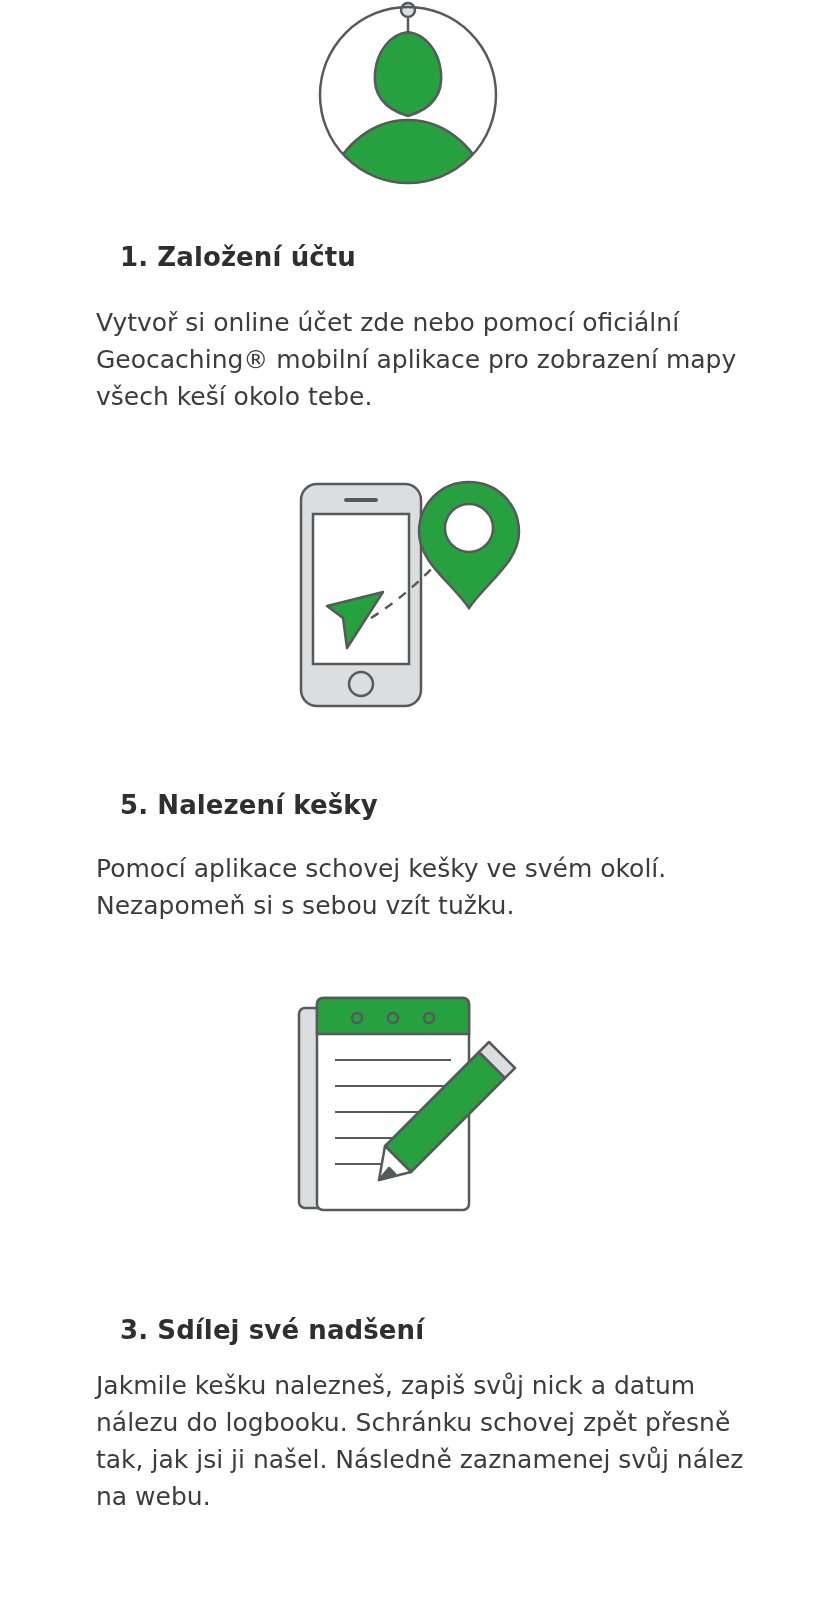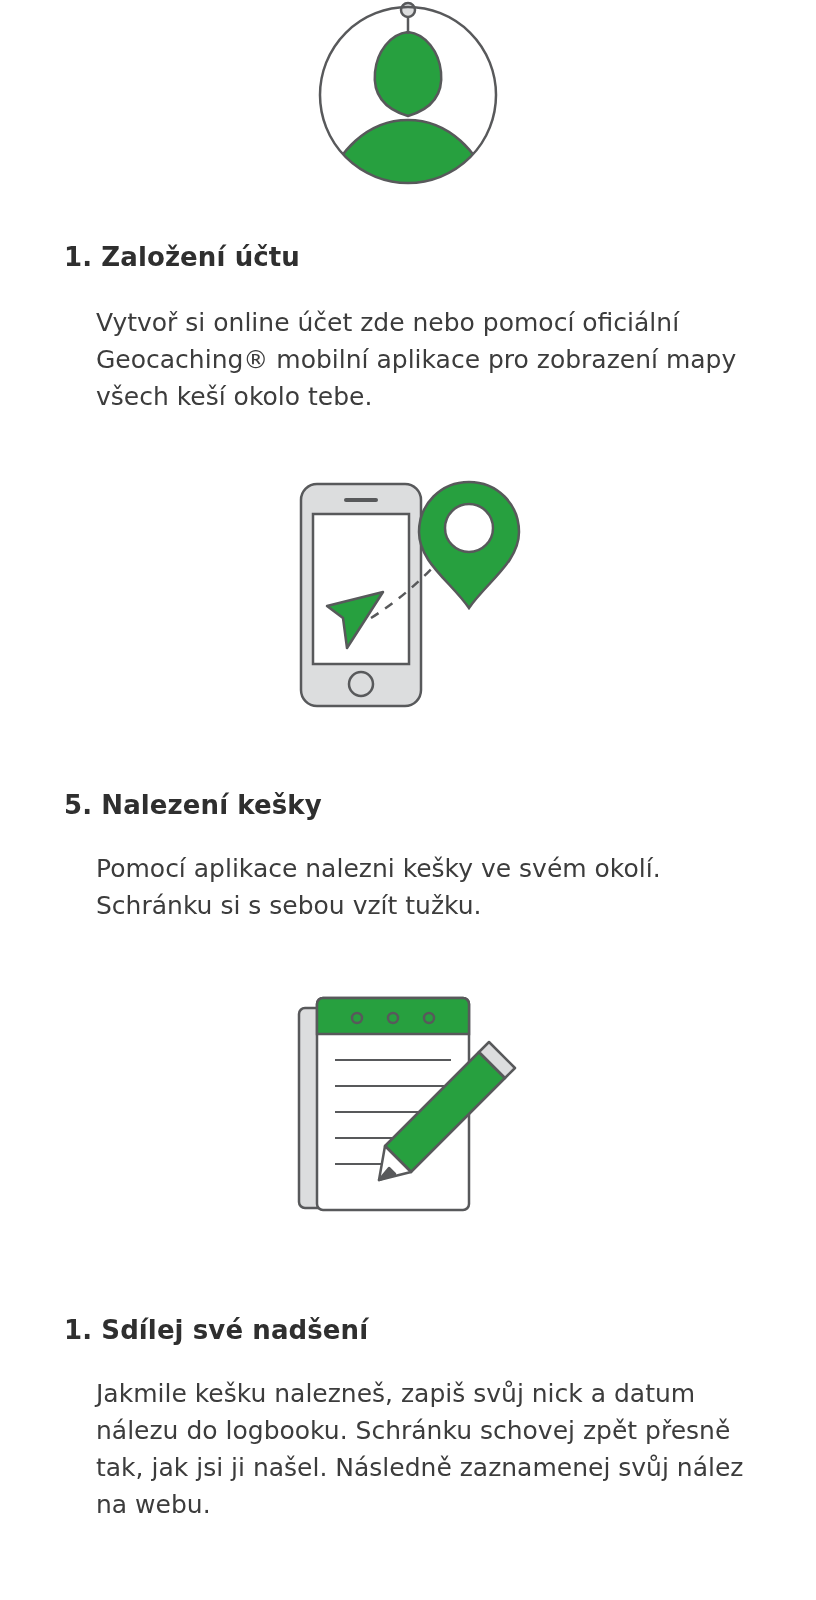--- a/index.html
+++ b/index.html
@@ -32,21 +32,21 @@
     width: 816px;
     display: flex;
     justify-content: center;
     align-items: flex-start;
   }
   .step-title {
     font-size: 26px;
     font-weight: bold;
     color: #2f2f2f;
     letter-spacing: 0.1px;
-    padding-left: 64px;
+    padding-left: 120px;
   }
   .step-body {
     font-size: 25px;
     line-height: 1.48;
     color: #3c3c3c;
     padding-left: 96px;
     padding-right: 70px;
   }
 
   
@@ -56,21 +56,21 @@
   #step1 .step-body { margin-top: 32px; }
 
   #step2 { top: 470px; }
   #step2 .illus { height: 280px; }
   #step2 .step-title { margin-top: 40px; }
   #step2 .step-body { margin-top: 30px; }
 
   #step3 { top: 990px; }
   #step3 .illus { height: 265px; }
   #step3 .step-title { margin-top: 60px; }
-  #step3 .step-body { margin-top: 30px; }
+  #step3 .step-body { margin-top: 22px; }
 
   svg { display: block; }
 </style>
 </head>
 <body>
 
 <div class="page">
 
   <section class="step" id="step1">
     <div class="illus">
@@ -111,21 +111,21 @@
 
         <path d="M88 148 C120 128 150 100 168 76" fill="none" stroke="#58595B" stroke-width="2.5" stroke-dasharray="9 8"></path>
 
         <path d="M44 136 L100 122 L64 178 L60 148 Z" fill="#27A03F" stroke="#58595B" stroke-width="2.5" stroke-linejoin="round"></path>
 
         <path d="M186 12 C158 12 136 34 136 62 C136 92 168 112 186 138 C204 112 236 92 236 62 C236 34 214 12 186 12 Z" fill="#27A03F" stroke="#58595B" stroke-width="2.5"></path>
         <circle cx="186" cy="58" r="24" fill="#ffffff" stroke="#58595B" stroke-width="2.5"></circle>
       </svg>
     </div>
     <h2 class="step-title">5. Nalezení kešky</h2>
-    <p class="step-body">Pomocí aplikace nalezni kešky ve svém okolí. Schránku si s sebou vzít tužku.</p>
+    <p class="step-body">Pomocí aplikace schovej kešky ve svém okolí. Nezapomeň si s sebou vzít tužku.</p>
   </section>
 
   <section class="step" id="step3">
     <div class="illus">
       <svg width="250" height="240" viewBox="0 0 250 240">
 
         <rect x="16" y="18" width="150" height="200" rx="6" fill="#DCDDDE" stroke="#58595B" stroke-width="2.5"></rect>
 
         <rect x="34" y="8" width="152" height="212" rx="6" fill="#ffffff" stroke="#58595B" stroke-width="2.5"></rect>
 
@@ -144,17 +144,17 @@
         </g>
 
         <g stroke="#58595B" stroke-width="2.5" stroke-linejoin="round">
           <path d="M196 62 L222 88 L128 182 L102 156 Z" fill="#27A03F"></path>
           <path d="M196 62 L222 88 L232 78 L206 52 Z" fill="#DCDDDE"></path>
           <path d="M102 156 L128 182 L96 190 Z" fill="#ffffff"></path>
           <path d="M106 178 L112 184 L96 190 Z" fill="#58595B"></path>
         </g>
       </svg>
     </div>
-    <h2 class="step-title">1. Sdílej své nadšení</h2>
+    <h2 class="step-title">3. Sdílej své nadšení</h2>
     <p class="step-body">Jakmile kešku nalezneš, zapiš svůj nick a datum nálezu do logbooku. Schránku schovej zpět přesně tak, jak jsi ji našel. Následně zaznamenej svůj nález na webu.</p>
   </section>
 
 </div>
 
 </body></html>

